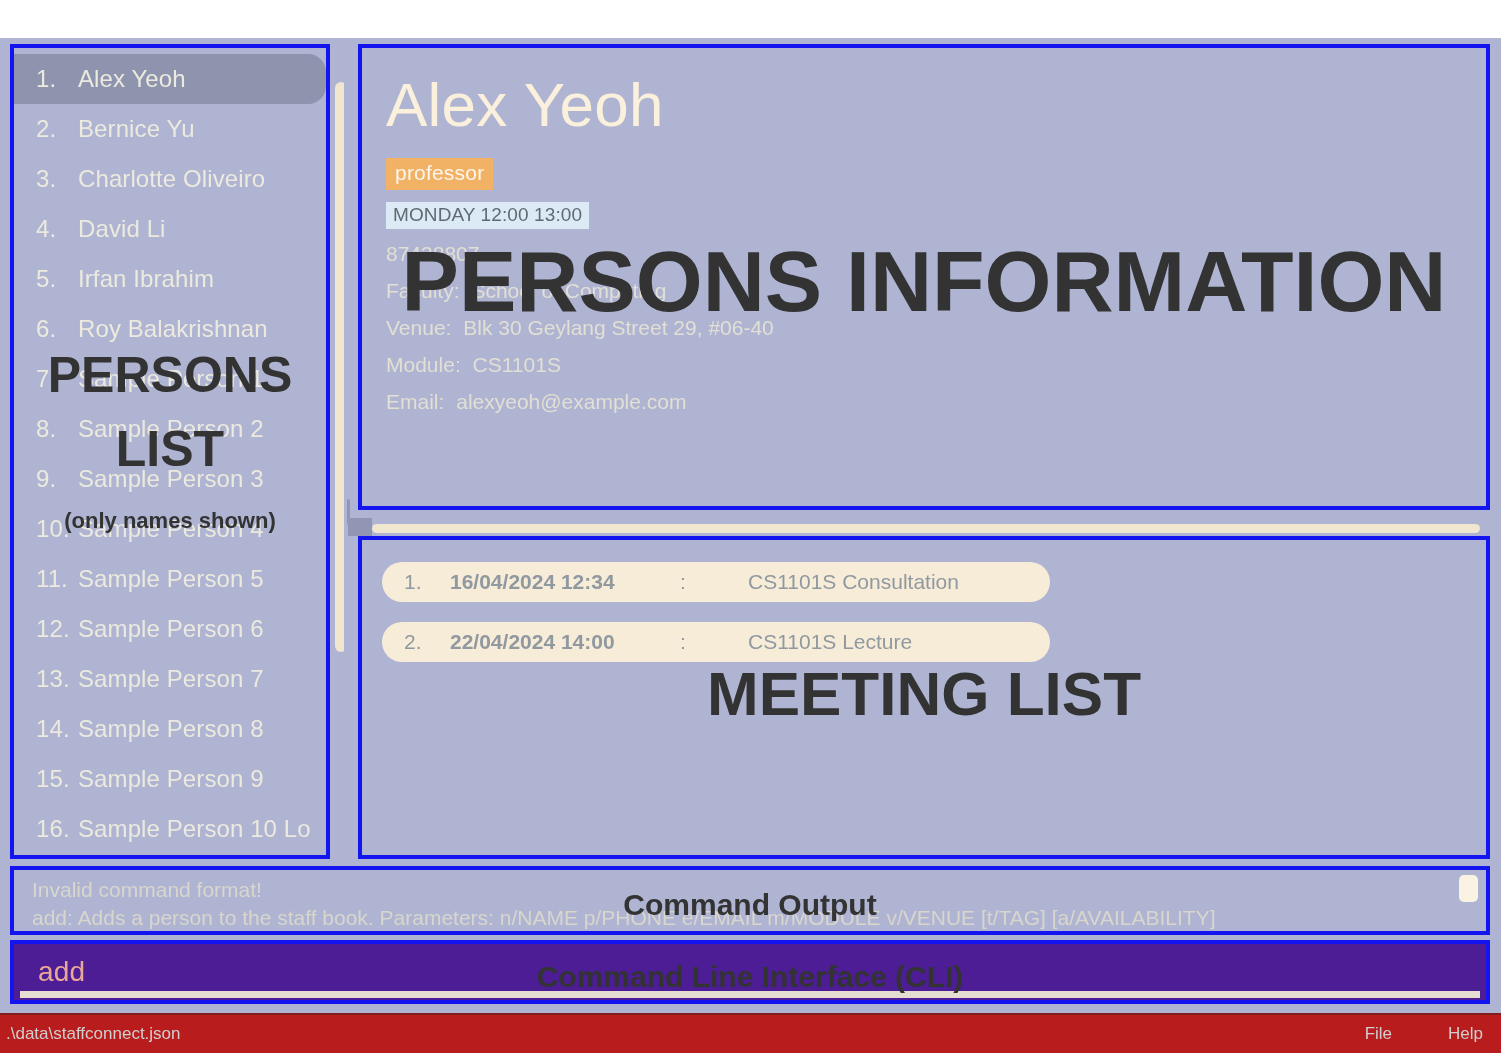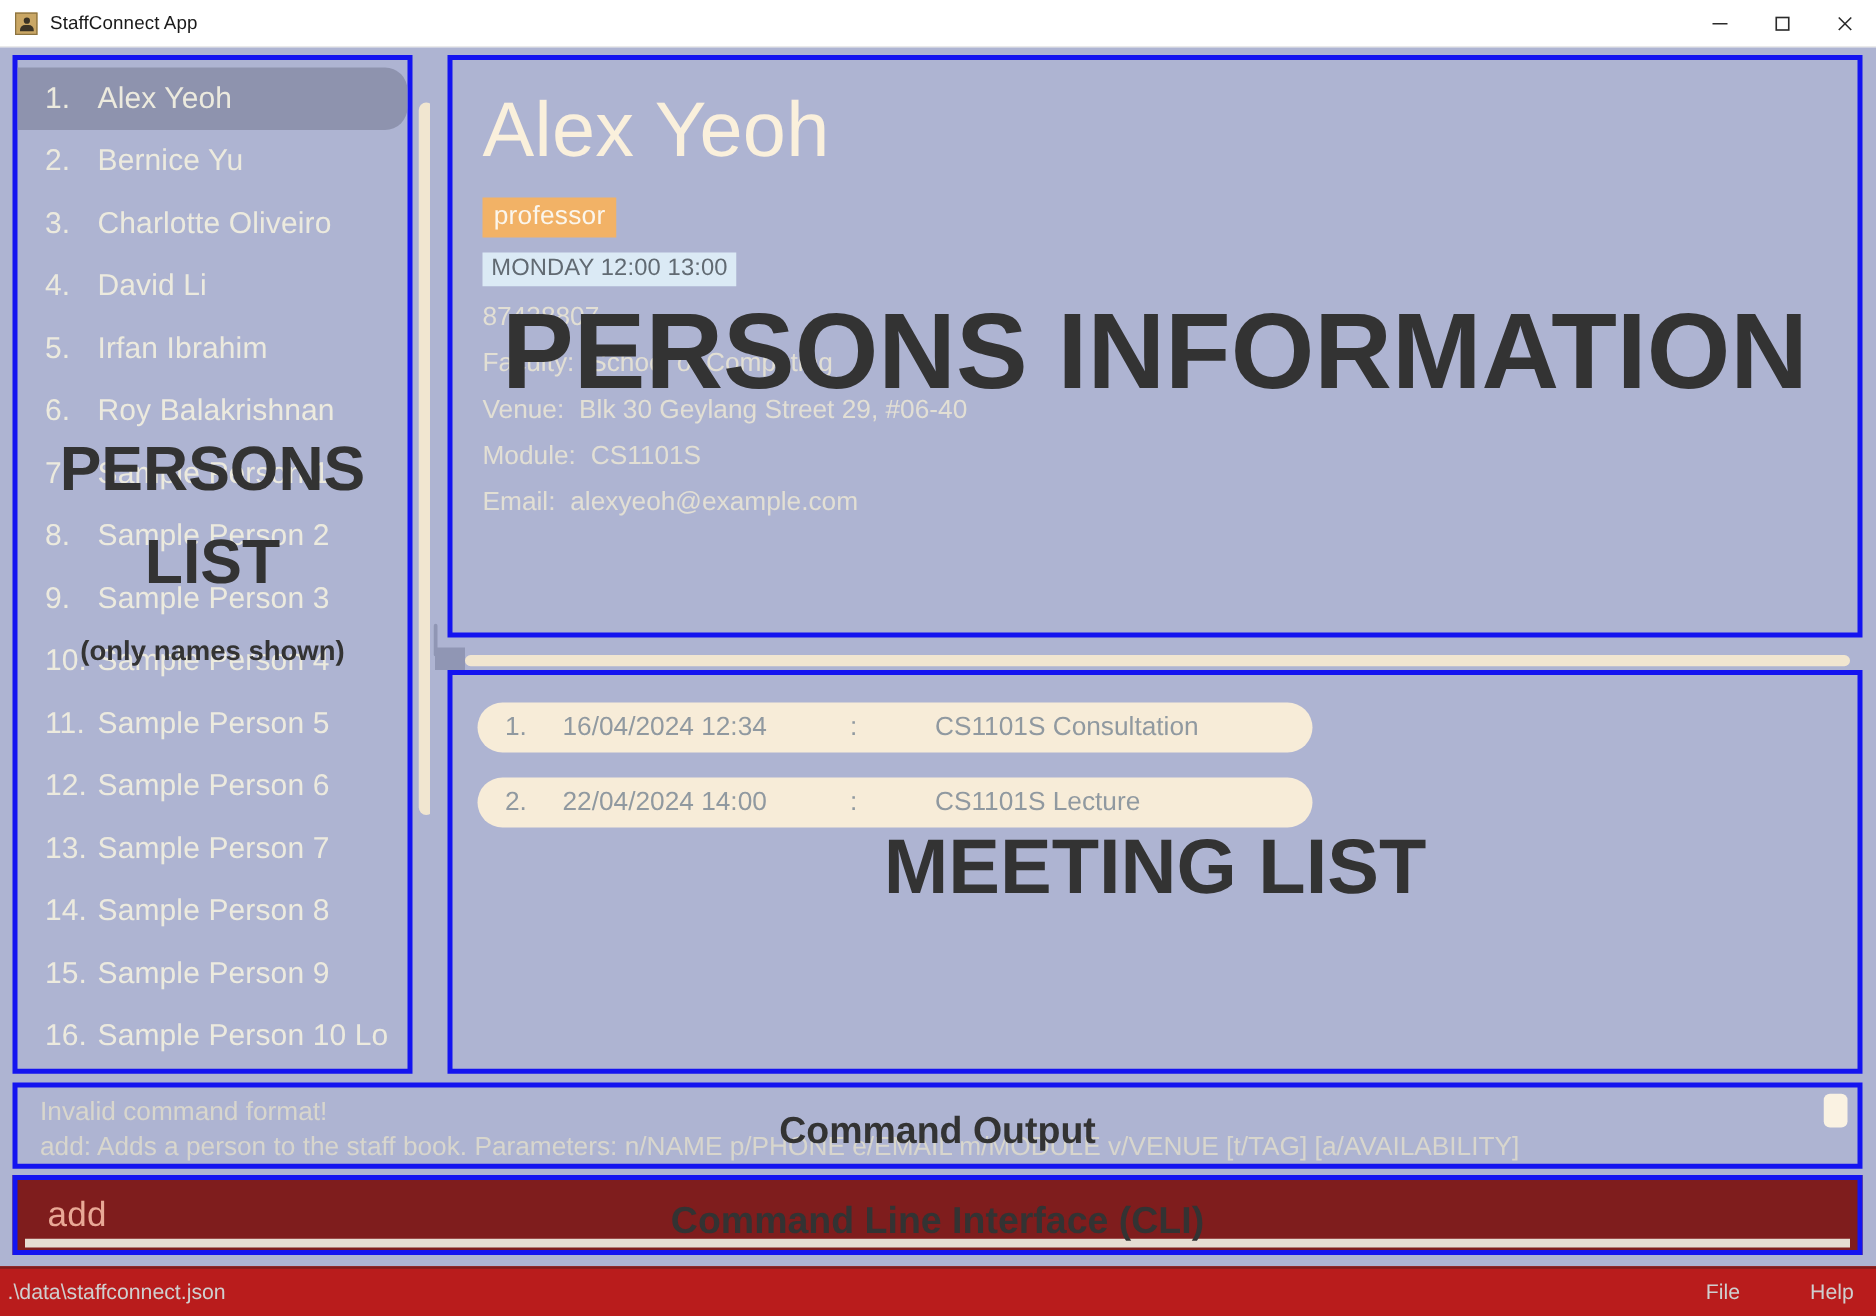--- a/index.html
+++ b/index.html
@@ -219,21 +219,21 @@
     width: 668px; height: 40px;
     background: #f7ecd8;
     border-radius: 20px;
     display: flex; align-items: center;
     margin-bottom: 20px;
     font-size: 21px;
     color: #9099a0;
     white-space: nowrap;
   }
   .m-idx { width: 68px; padding-left: 22px; }
-  .m-date { width: 230px; }
+  .m-date { width: 230px; font-weight: bold; }
   .m-colon { width: 68px; }
   .m-desc { }
 
   
   .cmdout-panel {
     position: absolute;
     left: 10px; top: 828px;
     width: 1480px; height: 69px;
     background: #aeb4d2;
     border: 4px solid #1414f0;
@@ -254,21 +254,21 @@
     width: 19px; height: 27px;
     border-radius: 5px;
     background: #faf2e2;
   }
 
   
   .cli-panel {
     position: absolute;
     left: 10px; top: 902px;
     width: 1480px; height: 64px;
-    background: #7f1d1d;
+    background: #4c1d95;
     border: 4px solid #1414f0;
     display: flex; align-items: center;
   }
   .cli-text {
     padding-left: 24px;
     font-size: 28px;
     color: #e9a896;
     letter-spacing: 0.2px;
   }
   .cli-underline {
@@ -338,42 +338,20 @@
   #ann-cli {
     left: 10px; top: 922px; width: 1480px;
     font-size: 30px;
   }
 </style>
 </head>
 <body>
 
 <div id="app">
 
-  <div class="titlebar">
-    <div class="tb-icon"></div>
-    <div class="tb-title">StaffConnect App</div>
-    <div class="tb-controls">
-      <div class="tb-btn">
-        <svg width="18" height="18" viewBox="0 0 18 18">
-            <line x1="3" y1="9" x2="15" y2="9" stroke="#2b2b2b" stroke-width="1.3"></line>
-          </svg>
-      </div>
-      <div class="tb-btn">
-        <svg width="18" height="18" viewBox="0 0 18 18">
-            <rect x="4" y="4" width="10" height="10" fill="none" stroke="#2b2b2b" stroke-width="1.3"></rect>
-          </svg>
-      </div>
-      <div class="tb-btn">
-        <svg width="18" height="18" viewBox="0 0 18 18">
-            <line x1="4" y1="4" x2="14" y2="14" stroke="#2b2b2b" stroke-width="1.3"></line>
-            <line x1="14" y1="4" x2="4" y2="14" stroke="#2b2b2b" stroke-width="1.3"></line>
-          </svg>
-      </div>
-    </div>
-  </div>
 
   <div class="content">
 
     <div class="persons-panel">
       <div class="persons-scroll" id="persons-list">
           <div class="person-row selected">
             <span class="person-idx">1.</span>
             <span class="person-name">Alex Yeoh</span>
           </div>
           <div class="person-row">

